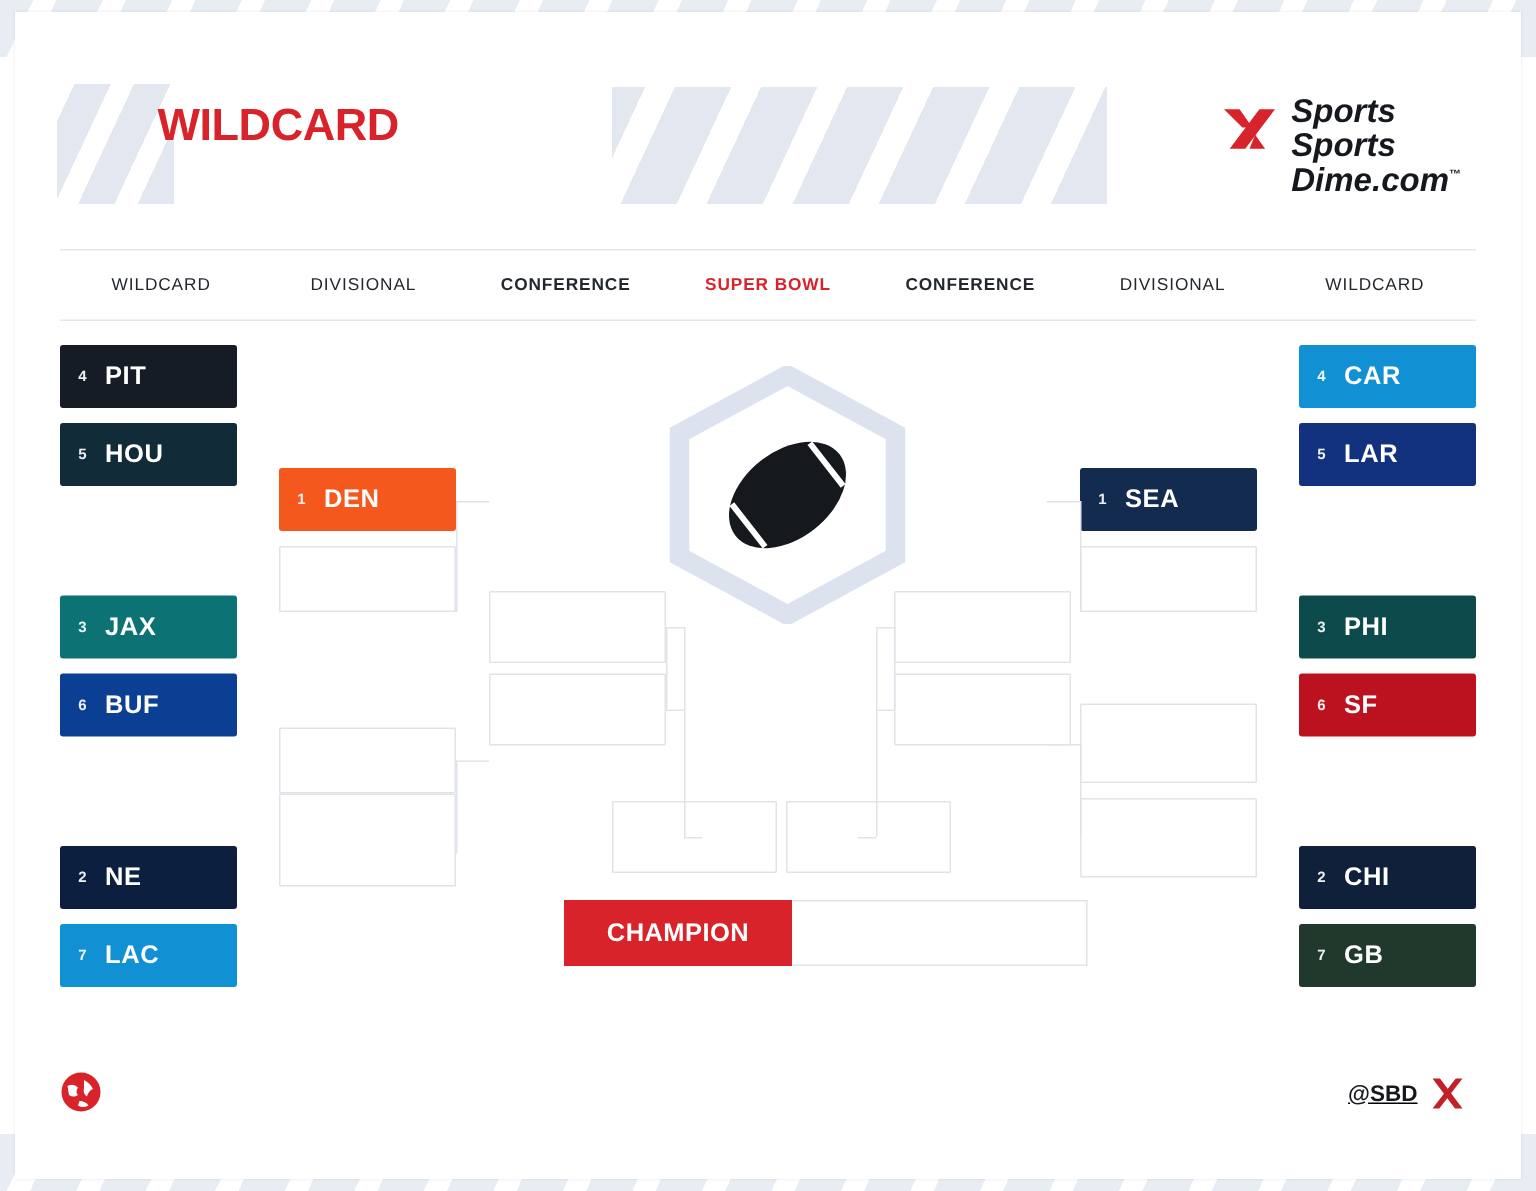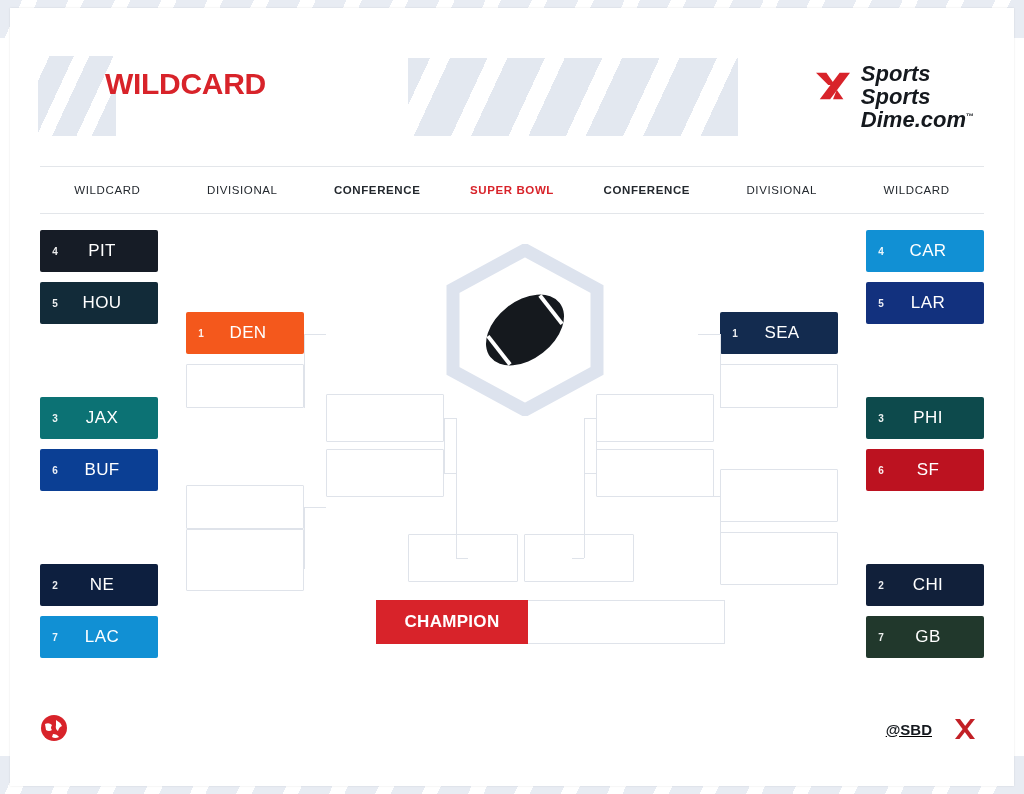--- a/index.html
+++ b/index.html
@@ -72,21 +72,21 @@
 
   
   .bracket { position: absolute; left: 0; top: 206px; width: 1004px; height: 470px; }
 
   
   .team {
     position: absolute; display: flex; align-items: center;
     height: 42px; border-radius: 2px; color: #fff;
   }
   .seed { width: 30px; text-align: center; font-size: 10px; font-weight: 700; opacity: .92; }
-  .abbr { flex: 1; text-align: center; font-size: 17px; font-weight: 400; letter-spacing: .4px; padding-right: 24px; }
+  .abbr { flex: 1; font-size: 17px; font-weight: 700; letter-spacing: .4px; padding-right: 24px; }
 
   
   .slot {
     position: absolute; border: 1px solid #dfe3ea; background: #fff; border-radius: 1px;
   }
   
   .line { position: absolute; background: #dfe3ea; }
   .line.h { height: 1px; }
   .line.v { width: 1px; }
 
@@ -99,21 +99,21 @@
   }
   .champ-box { width: 197px; height: 44px; border: 1px solid #dfe3ea; border-left: none; background: #fff; }
 
   
   .hex-wrap { position: absolute; left: 432px; top: 30px; width: 166px; height: 172px; }
 
   
   .footer { position: absolute; left: 0; bottom: 28px; width: 1004px; height: 50px; }
   .foot-left { position: absolute; left: 30px; top: 6px; display: flex; align-items: center; gap: 11px; }
   .foot-text { font-size: 16px; font-weight: 700; color: #15191e; }
-  .foot-right { position: absolute; right: 36px; top: 8px; display: flex; align-items: center; gap: 20px; text-decoration: underline; }
+  .foot-right { position: absolute; right: 36px; top: 8px; display: flex; align-items: center; gap: 7px; text-decoration: underline; }
   .foot-handle { font-size: 15px; font-weight: 700; color: #15191e; }
 </style>
 </head>
 <body>
 
 <div id="root">
 
   <div class="stripe-band stripe-top"></div>
   <div class="stripe-band stripe-bottom"></div>
 

